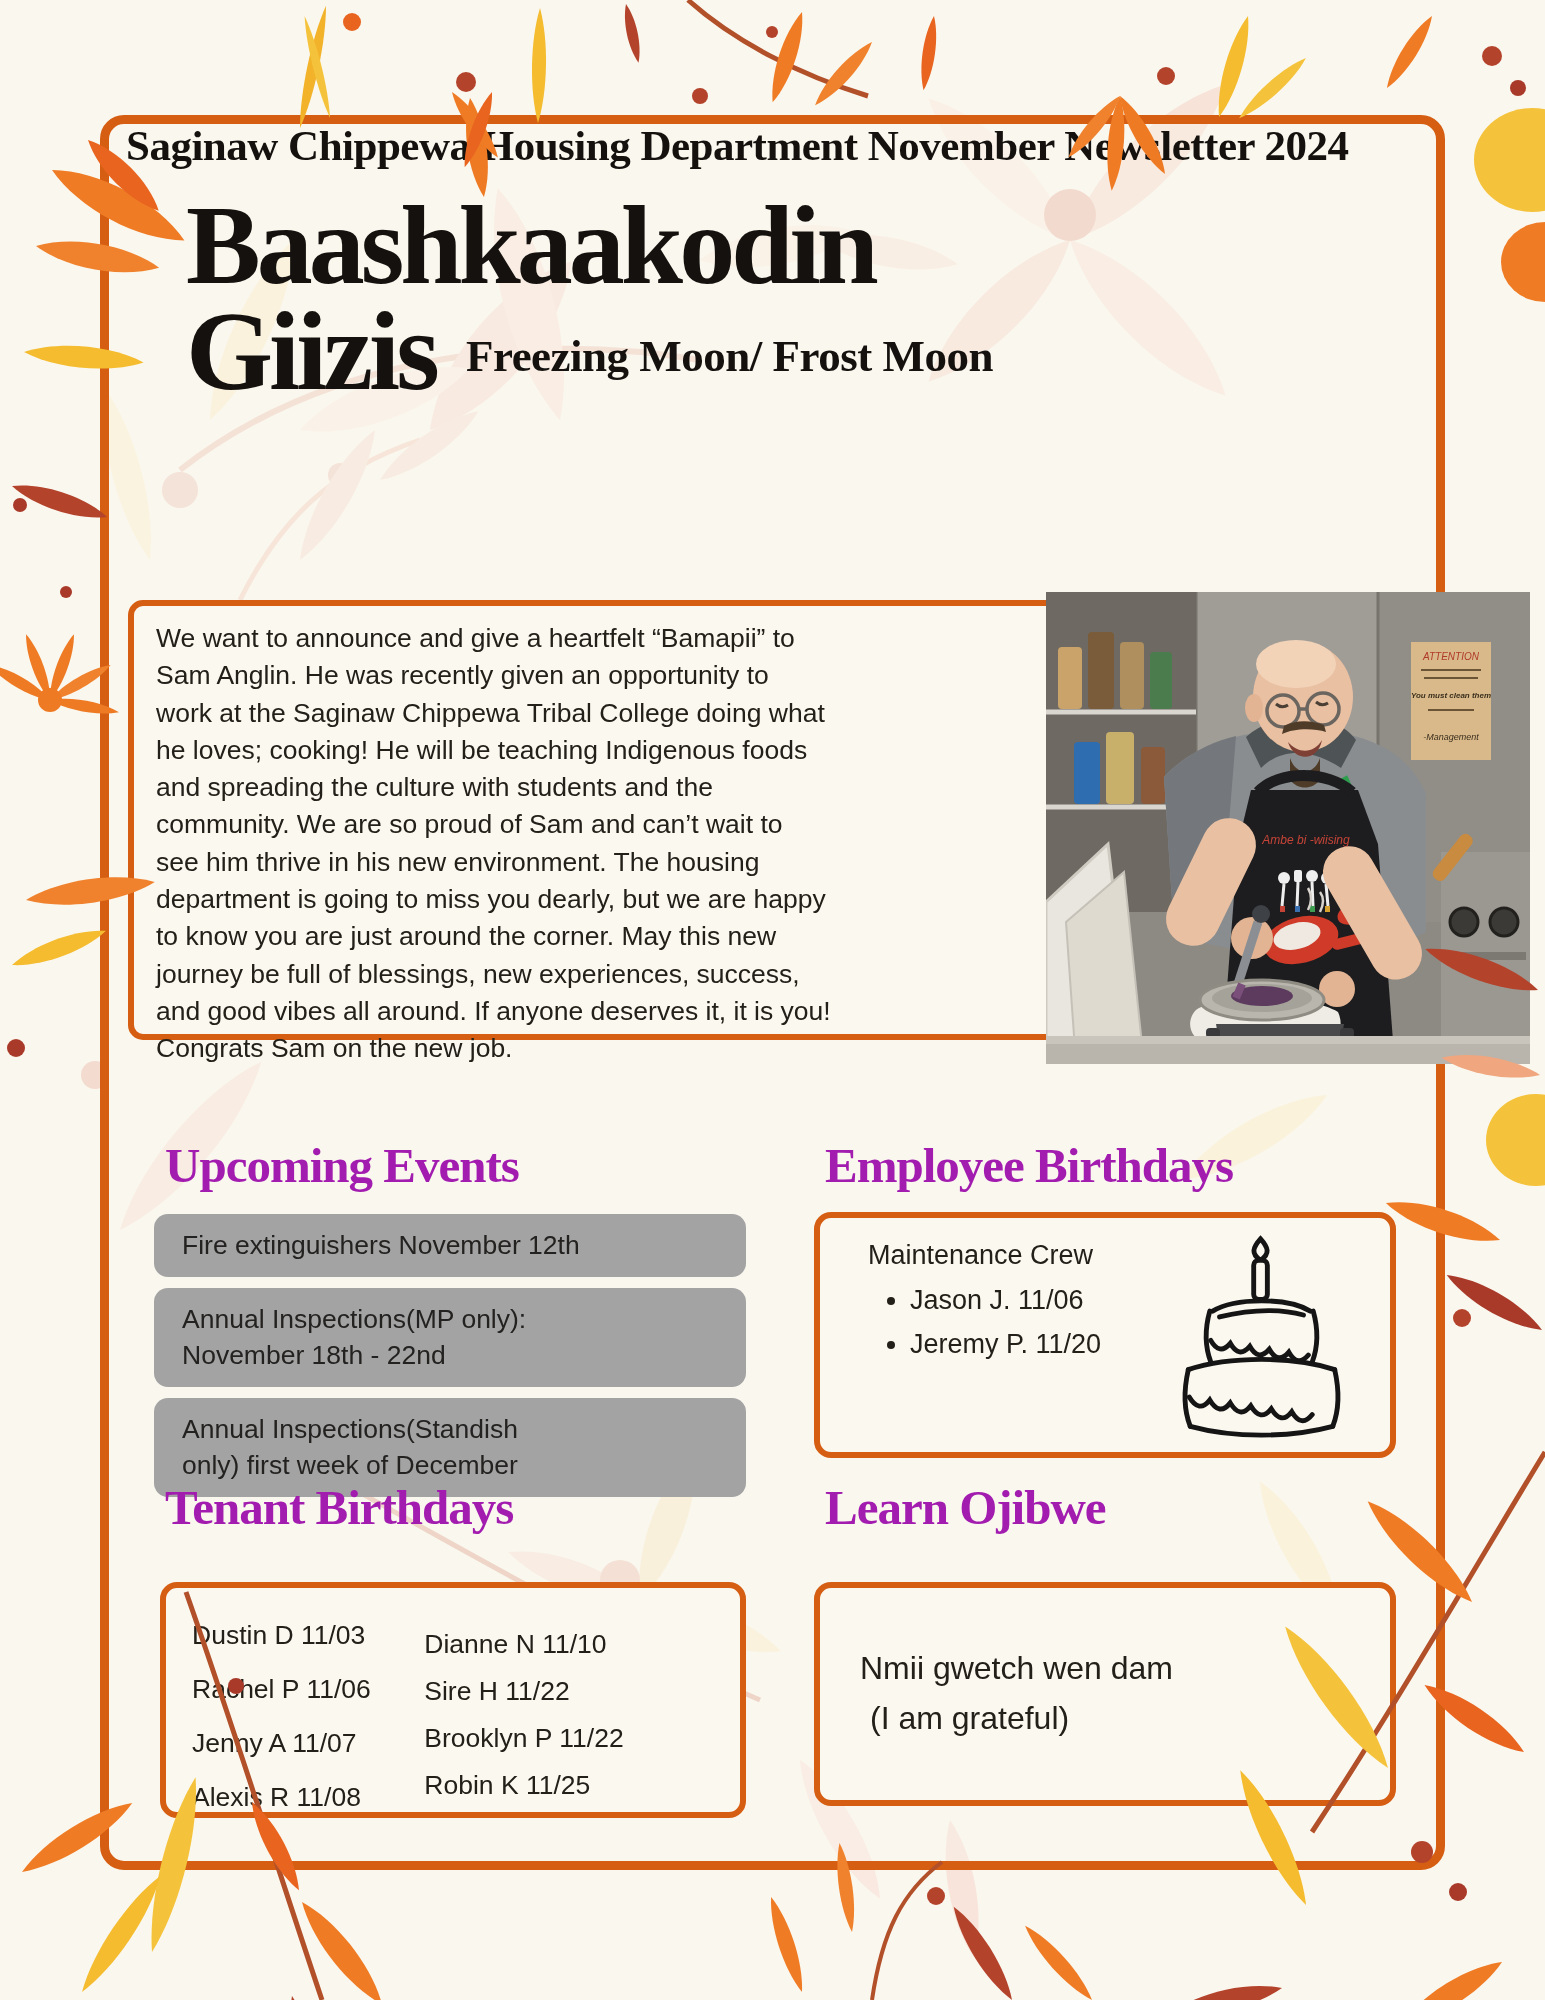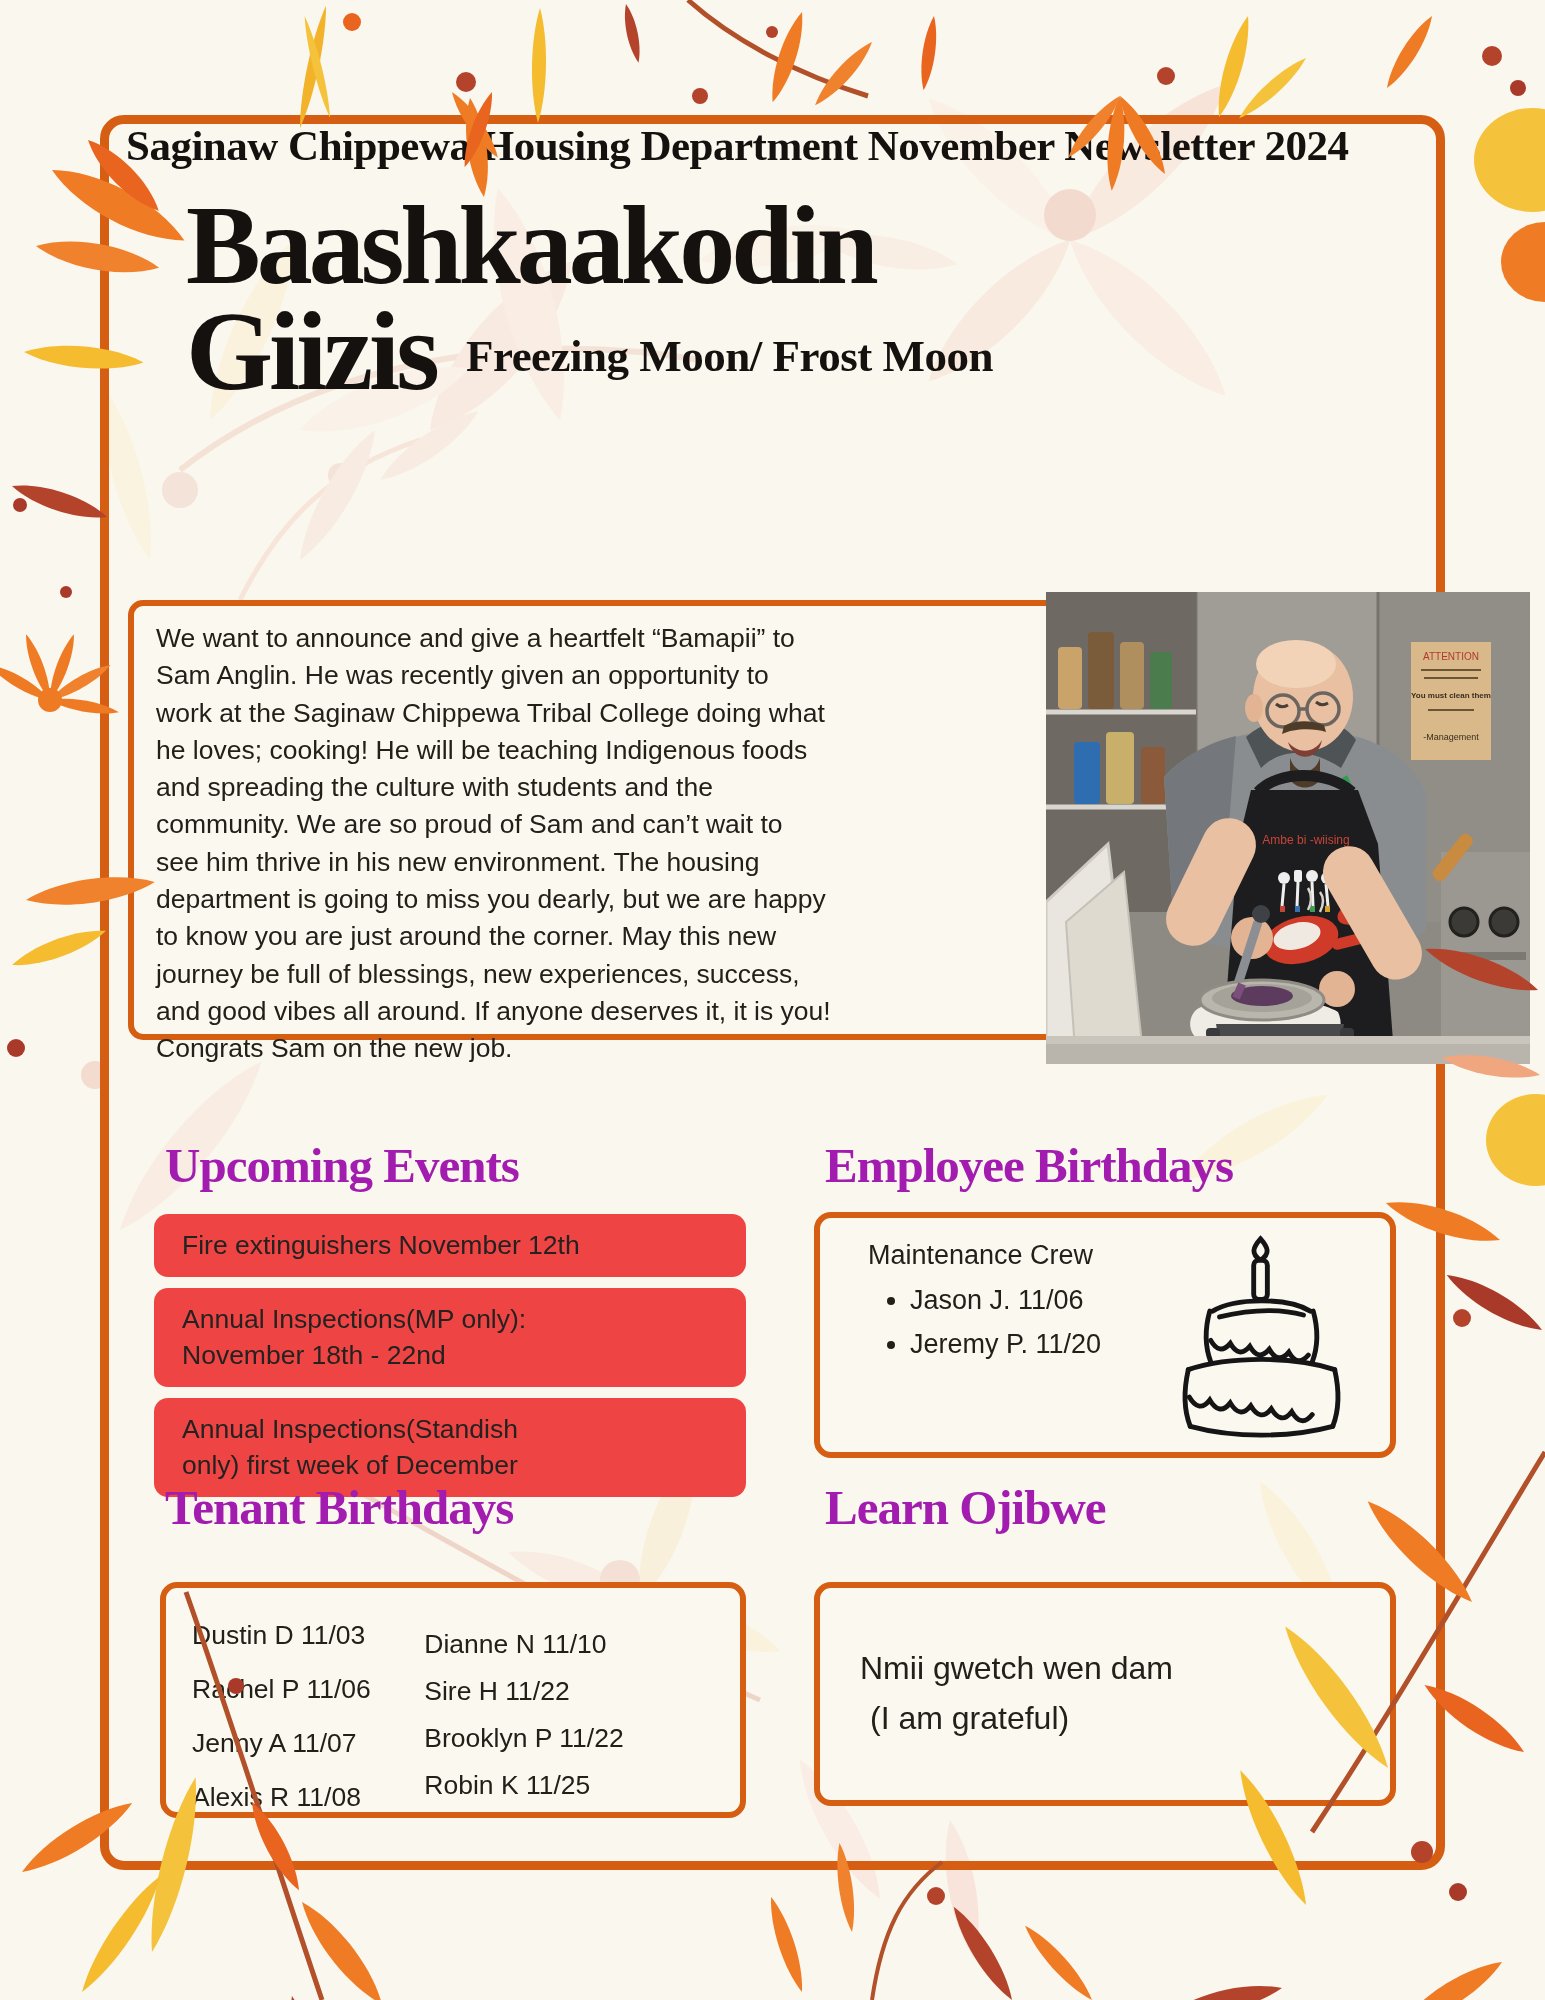--- a/index.html
+++ b/index.html
@@ -48,35 +48,36 @@
     border:6px solid #d55e12; border-radius:15px; background:#fbf8f0;
   }
   .announce-text {
     position:absolute; left:22px; top:14px; width:676px;
     font-size:26.5px; line-height:37.3px; color:#222019;
   }
 
   .photo {
     left:1046px; top:592px; width:484px; height:472px; overflow:hidden;
     background:#5eead4;
+    font-style:italic;
   }
 
   h2.sec {
     margin:11px; font-family:"Liberation Serif","DejaVu Serif",serif;
     font-size:49px; font-weight:700; letter-spacing:-1px; color:#a21caf;
   }
   .events-heading   { left:154px; top:1126px; }
   .employee-heading { left:814px; top:1126px; }
   .tenant-heading   { left:154px; top:1468px; }
   .ojibwe-heading   { left:814px; top:1468px; }
 
   .pills { left:154px; top:1214px; width:592px; }
   .pill {
     box-sizing:border-box; width:100%; margin-bottom:11px;
-    background:#ef4444; border-radius:14px; padding:13px 16px 13px 28px;
+    background:#a3a3a3; border-radius:14px; padding:13px 16px 13px 28px;
     font-size:26.5px; line-height:36.5px; color:#242220; white-space:pre-line;
   }
 
   .obox {
     box-sizing:border-box; border:6px solid #d55e12; border-radius:17px;
     background:#fbf8f0;
   }
   .employee-box { left:814px; top:1212px; width:582px; height:246px; }
   .group-label { position:absolute; left:36px; top:22px; font-size:27px; color:#222019;margin-left:12px; }
   .bday-list { position:absolute; left:62px; top:60px; margin:0; padding:0 0 0 28px; }

